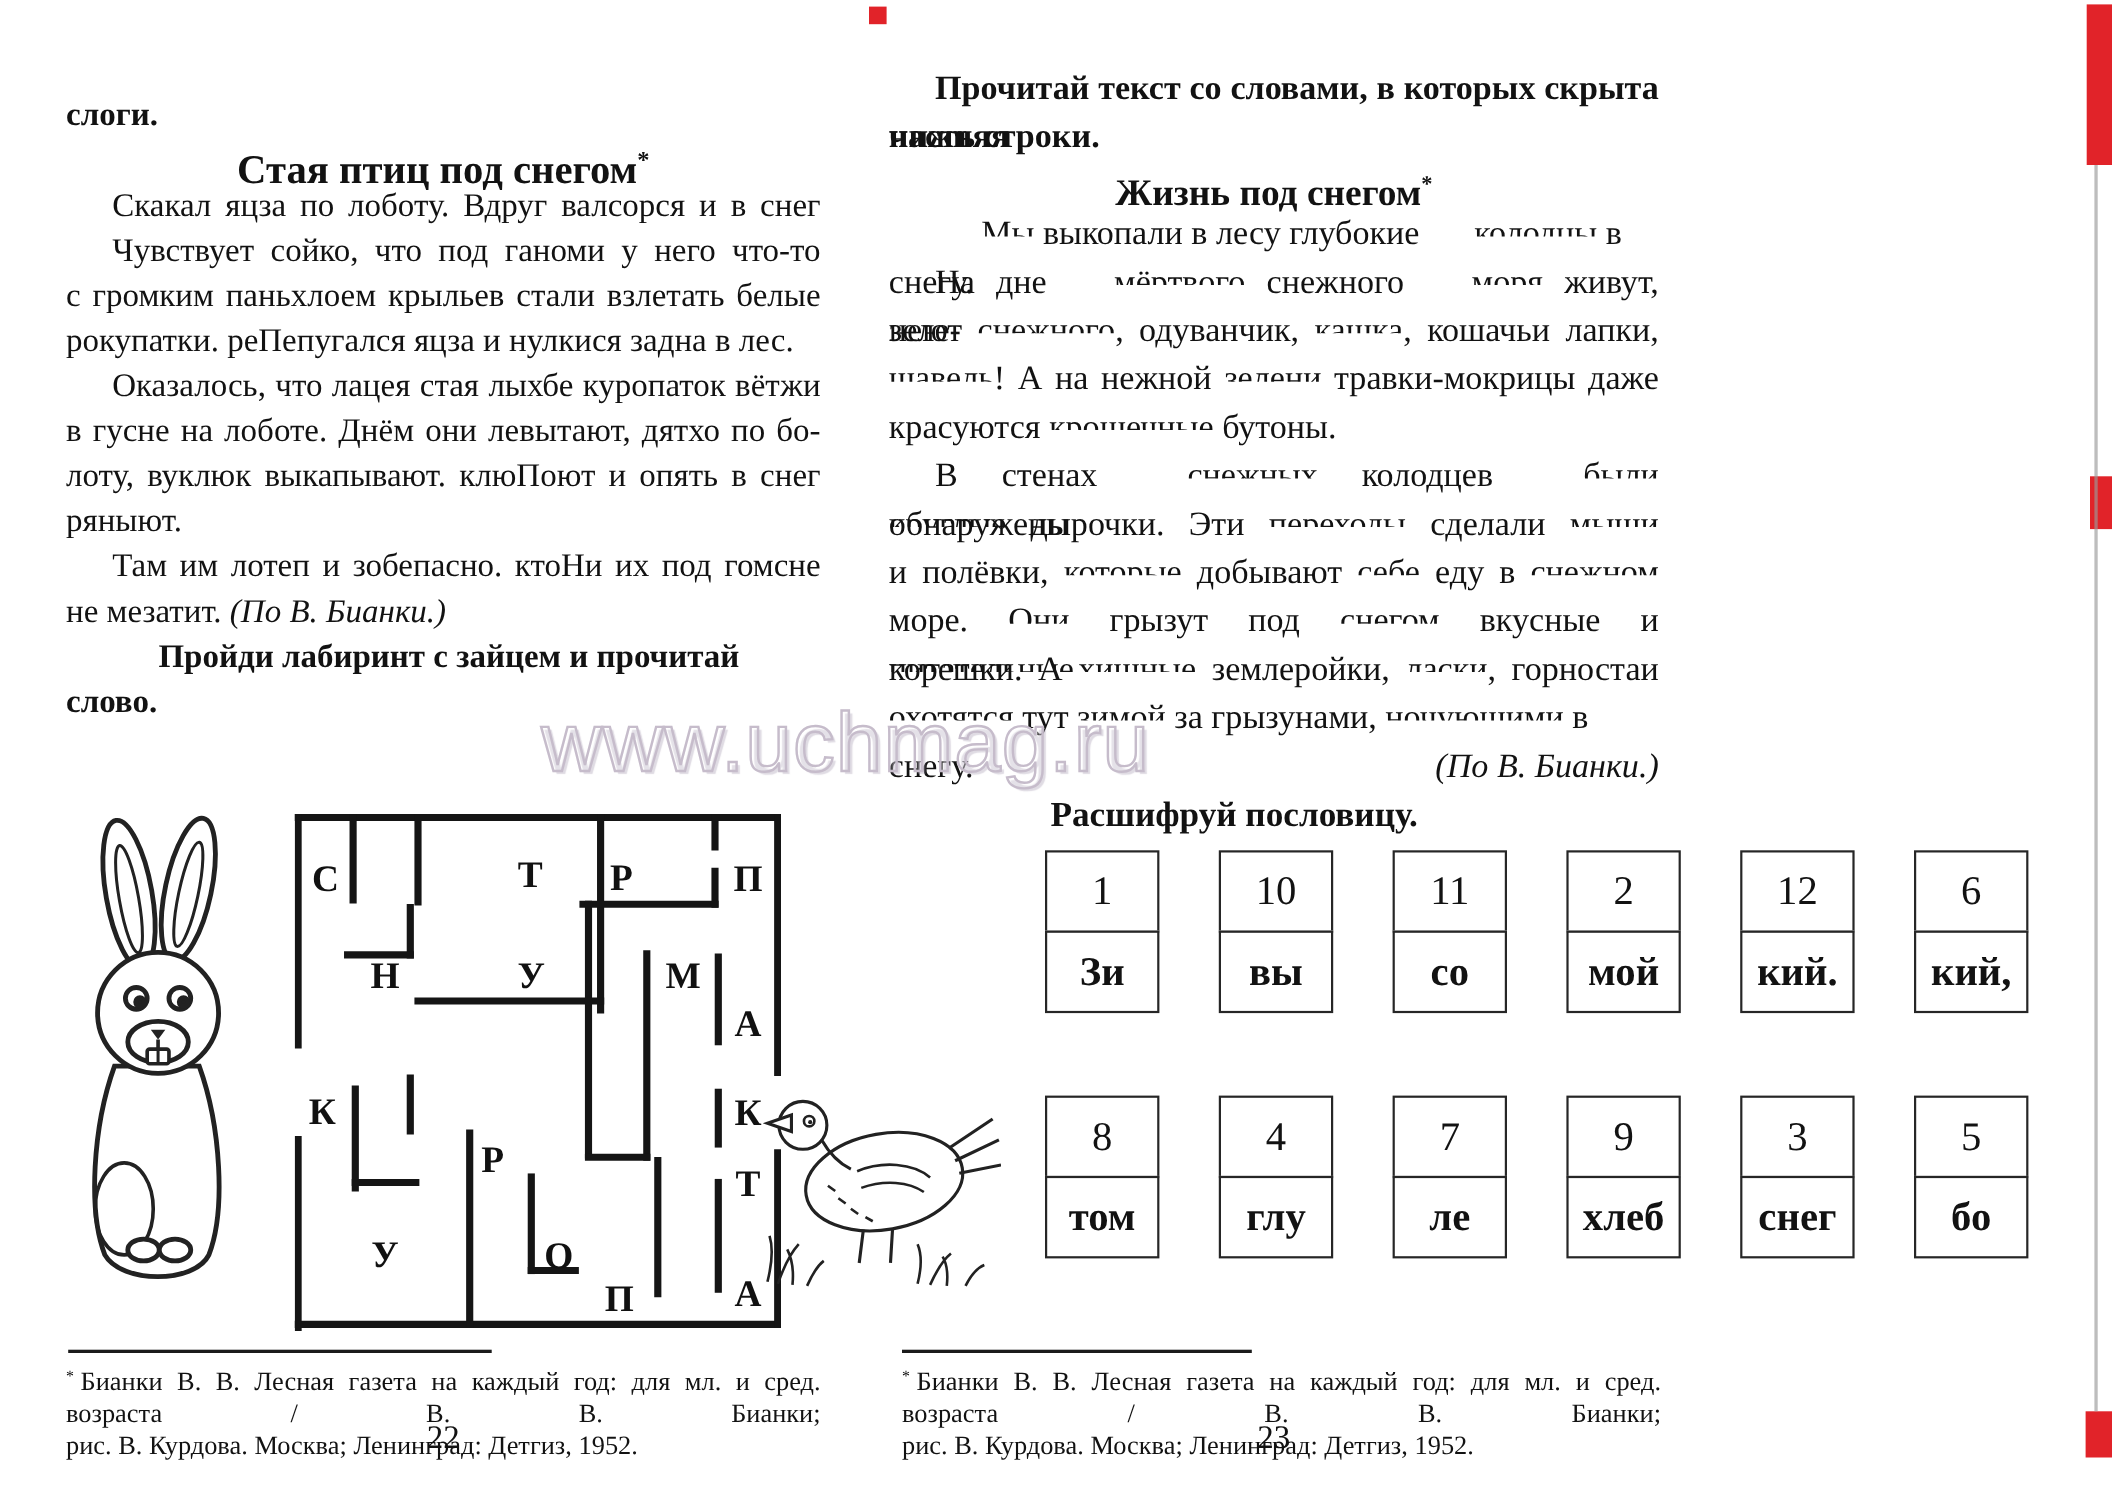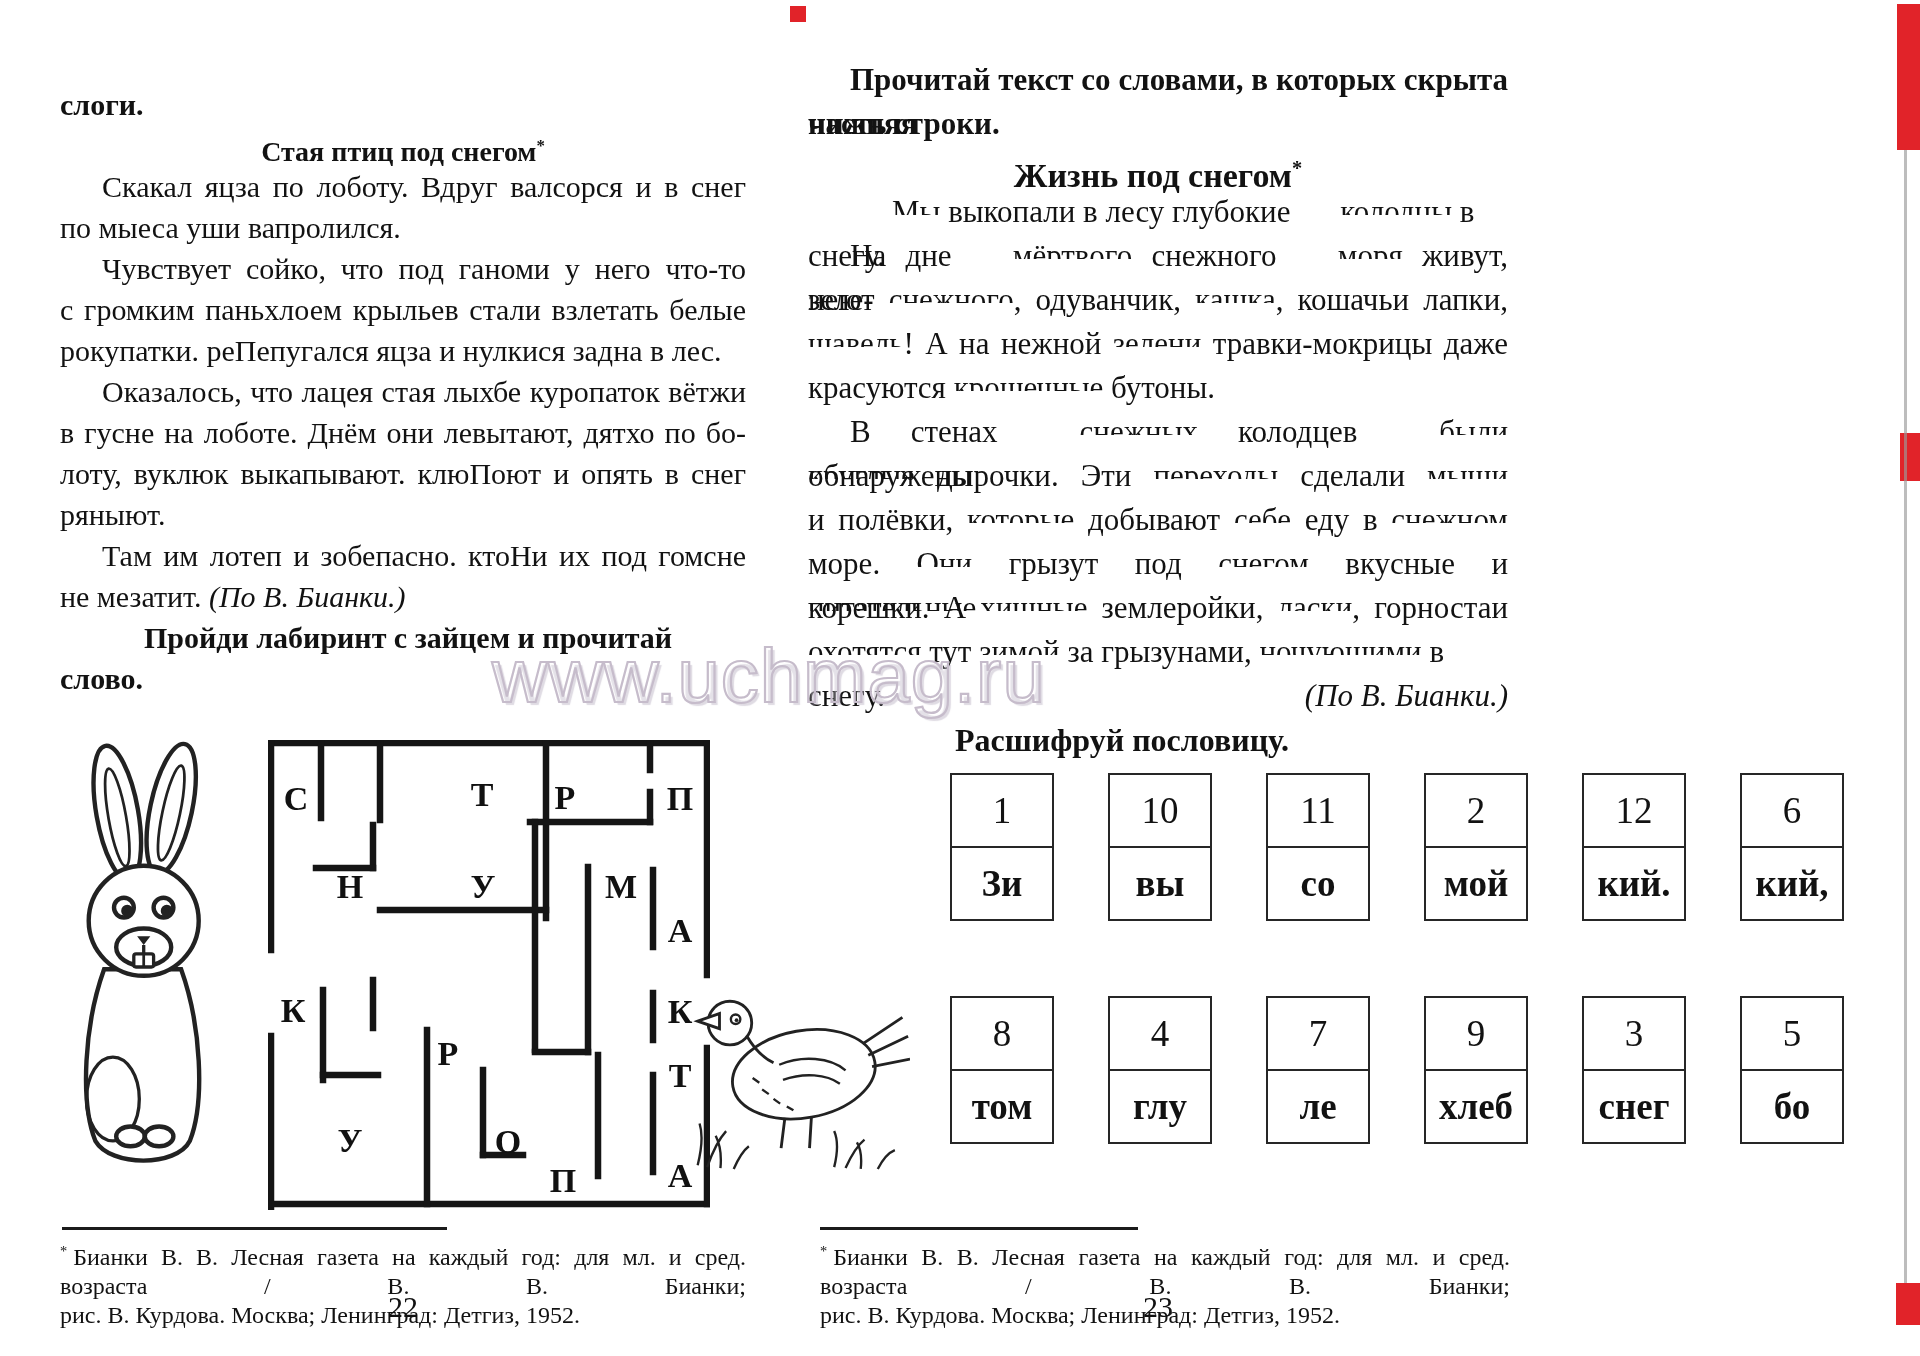--- a/index.html
+++ b/index.html
@@ -11,21 +11,21 @@
   .rt{text-align:right}
   .b{font-weight:bold}
   .ind{text-indent:42px}
   .ind2{text-indent:84px}
   .it{font-style:italic}
   sup{font-size:0.6em}
   .cut{display:inline-block;height:25px;overflow:hidden;vertical-align:top}
   .textcol{position:absolute}
   #left-lines{left:60px;top:84px;width:686px;font-size:30px}
   #left-lines .line{height:41px;line-height:41px}
-  #left-lines .ctr{font-size:28px}
+  #left-lines .ctr{font-size:37px}
   #right-lines{left:808px;top:58px;width:700px;font-size:31px}
   #right-lines .line{height:44px;line-height:44px}
   #right-lines .ctr{font-size:34px}
   .watermark{position:absolute;left:492px;top:632px;z-index:6;
      font-family:"Liberation Sans",sans-serif;font-weight:normal;font-size:76px;letter-spacing:1px;
      color:rgba(255,255,255,0.18);-webkit-text-stroke:2.2px #c6bccb;
      text-shadow:3px 3px 1px rgba(176,166,186,0.40)}
   #maze{position:absolute;left:268px;top:740px}
   .illu{position:absolute}
   .puzzle-title{position:absolute;left:955px;top:722px;font-weight:bold;font-size:32px}
@@ -43,21 +43,20 @@
 </style>
 </head>
 <body>
 
 <div class="watermark">www.uchmag.ru</div>
 
 <div class="textcol" id="left-lines">
     <div class="line b"><span>слоги.</span></div>
     <div class="line ctr b"><span>Стая птиц под снегом</span><sup>*</sup></div>
     <div class="line just ind"><span>Скакал яцза по лоботу. Вдруг валсорся и в снег</span></div>
-    <div class="line"><span>по мыеса уши вапролился.</span></div>
     <div class="line just ind"><span>Чувствует сойко, что под ганоми у него что-то</span></div>
     <div class="line just"><span>с громким паньхлоем крыльев стали взлетать белые</span></div>
     <div class="line"><span>рокупатки. реПепугался яцза и нулкися задна в лес.</span></div>
     <div class="line just ind"><span>Оказалось, что лацея стая лыхбе куропаток вётжи</span></div>
     <div class="line just"><span>в гусне на лоботе. Днём они левытают, дятхо по бо-</span></div>
     <div class="line just"><span>лоту, вуклюк выкапывают. клюПоют и опять в снег</span></div>
     <div class="line"><span>ряныют.</span></div>
     <div class="line just ind"><span>Там им лотеп и зобепасно. ктоНи их под гомсне</span></div>
     <div class="line"><span>не мезатит. </span><span class="it">(По В. Бианки.)</span></div>
     <div class="line b ind2"><span>Пройди лабиринт с зайцем и прочитай слово.</span></div>

